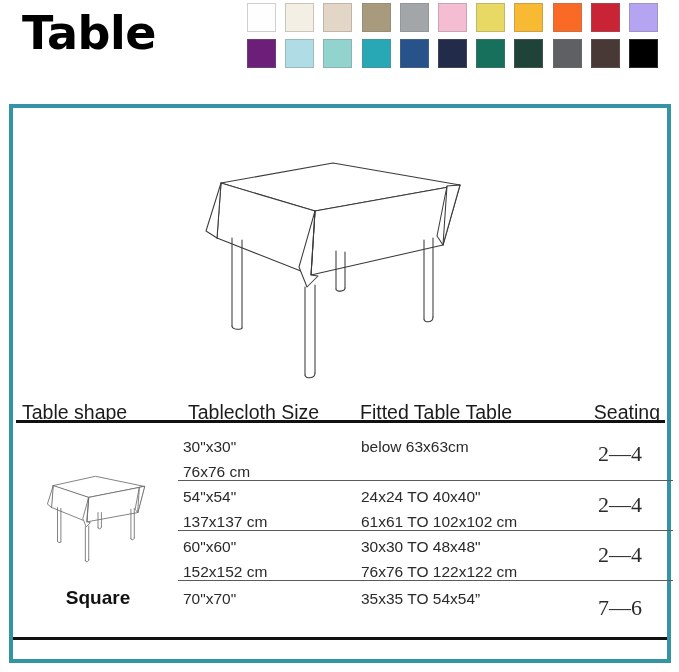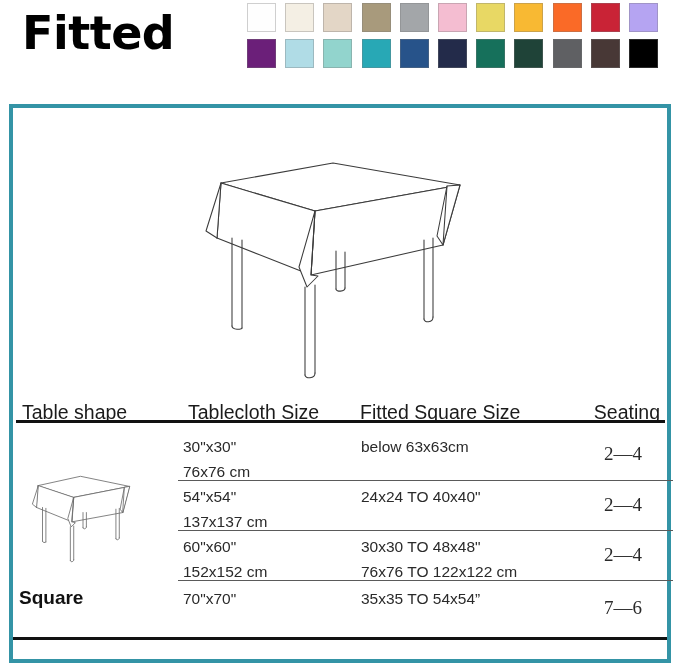--- a/index.html
+++ b/index.html
@@ -159,53 +159,54 @@
   .cell-cloth  { left: 170px; top: 4px; }
   .cell-fitted { left: 348px; top: 4px; }
   .row-0 .cell-cloth, .row-0 .cell-fitted { top: 6px; }
   .row-3 .cell-cloth, .row-3 .cell-fitted { top: 6px; }
 
   .cell-seating {
     position: absolute;
     right: 25px;
     top: 50%;
     transform: translateY(-50%);
-    font-size: 19px;
+    font-size: 22px;
     color: #2a2a2a;
     white-space: nowrap;
     font-family: "Liberation Serif", serif;
   }
 
   
   #shape-cell {
     position: absolute;
     left: 6px;
     top: 330px;
     width: 158px;
     height: 200px;
     display: flex;
     flex-direction: column;
+    align-items: center;
     justify-content: center;
   }
   #shape-thumb {
     width: 128px;
     height: 108px;
   }
   #shape-label {
     margin-top: 12px;
     font-size: 19px;
     font-weight: 700;
     color: #111111;
   }
 </style>
 </head>
 <body>
 
 <div id="brand-header">
-  <div id="brand-logo">Fitted</div>
+  <div id="brand-logo">Table</div>
 
   <div id="swatch-panel">
     <div class="swatch-row" id="swatch-row-1">
         <div class="swatch" style="background: rgb(254, 254, 254);"></div>
         <div class="swatch" style="background: rgb(244, 239, 228);"></div>
         <div class="swatch" style="background: rgb(227, 214, 198);"></div>
         <div class="swatch" style="background: rgb(168, 154, 124);"></div>
         <div class="swatch" style="background: rgb(163, 166, 169);"></div>
         <div class="swatch" style="background: rgb(244, 189, 209);"></div>
         <div class="swatch" style="background: rgb(232, 216, 100);"></div>
@@ -264,21 +265,21 @@
 
         <path d="M249,99 L249,178 M258,97 L258,176"></path>
         <path d="M249,178 C249,182 258,182 258,176"></path>
       </svg>
     </div>
 
     <div id="size-table">
       <div id="table-head">
         <div class="head-cell" id="head-shape">Table shape</div>
         <div class="head-cell" id="head-cloth">Tablecloth Size</div>
-        <div class="head-cell" id="head-fitted">Fitted Square Size</div>
+        <div class="head-cell" id="head-fitted">Fitted Table Table</div>
         <div class="head-cell" id="head-seating">Seating</div>
       </div>
     </div>
 
     <div id="head-rule"></div>
 
     <div id="shape-cell">
       <svg id="shape-thumb" viewBox="0 0 150 128" fill="none" stroke="#6d6d6d" stroke-width="1" stroke-linejoin="round" stroke-linecap="round">
         <polygon points="22,22 72,11 130,23 64,36" fill="#ffffff"></polygon>
         <polygon points="22,22 64,36 62,65 20,48" fill="#ffffff"></polygon>
@@ -312,20 +313,21 @@
           </div>
           <div class="cell-seating">2—4</div>
         </div>
         <div class="size-row row-1">
           <div class="cell-cloth">
             <div>54"x54"</div>
             <div>137x137 cm</div>
           </div>
           <div class="cell-fitted">
             <div>24x24 TO 40x40"</div>
+            <div>61x61 TO 102x102 cm</div>
           </div>
           <div class="cell-seating">2—4</div>
         </div>
         <div class="size-row row-2">
           <div class="cell-cloth">
             <div>60"x60"</div>
             <div>152x152 cm</div>
           </div>
           <div class="cell-fitted">
             <div>30x30 TO 48x48"</div>

